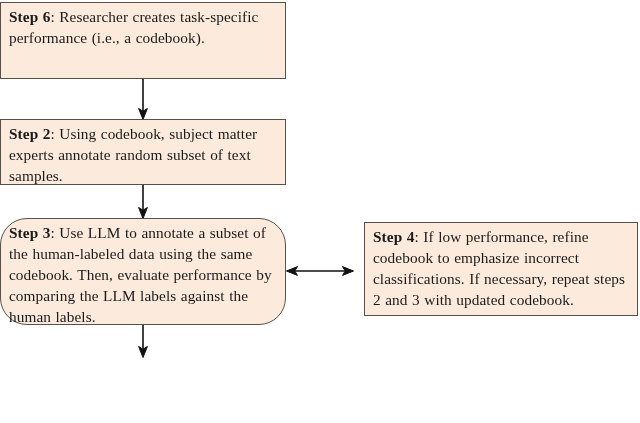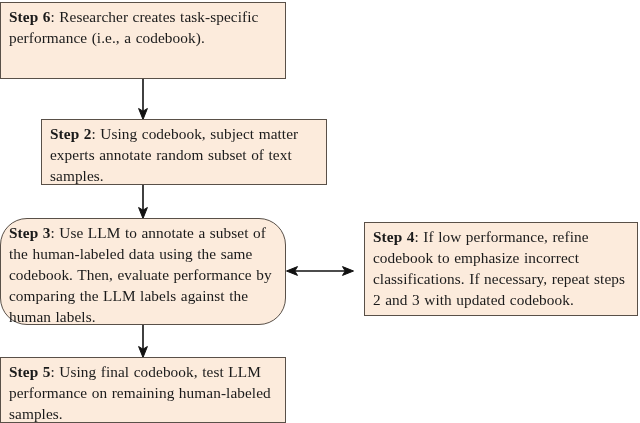--- a/index.html
+++ b/index.html
@@ -37,21 +37,21 @@
     word-spacing: 0.6px;
     color: #1a1a1a;
   }
 
   .step-box .step-label {
     font-weight: bold;
   }
 
   
   #box-step1 { left: 0px;   top: 2px;   width: 286px; height: 77px; }
-  #box-step2 { left: 0px;   top: 119px; width: 286px; height: 66px; margin-left: 41px; }
+  #box-step2 { left: 0px;   top: 119px; width: 286px; height: 66px; }
   #box-step3 { left: 0px;   top: 218px; width: 286px; height: 107px; border-radius: 27px; }
   #box-step4 { left: 353px; top: 222px; width: 274px; height: 94px; margin-left: 11px; }
   #box-step5 { left: 0px;   top: 357px; width: 286px; height: 66px; }
 
   
   #connectors {
     position: absolute;
     left: 0;
     top: 0;
     width: 640px;
@@ -109,18 +109,14 @@
   <div class="step-box" id="box-step3">
     <span class="step-label">Step 3</span><span>:</span>
     <span>Use LLM to annotate a subset of the human-labeled data using the same codebook. Then, evaluate performance by comparing the LLM labels against the human labels.</span>
   </div>
 
   <div class="step-box" id="box-step4">
     <span class="step-label">Step 4</span><span>:</span>
     <span>If low performance, refine codebook to emphasize incorrect classifications. If necessary, repeat steps 2 and 3 with updated codebook.</span>
   </div>
 
-  <div class="step-box" id="box-step5">
-    <span class="step-label">Step 5</span><span>:</span>
-    <span>Using final codebook, test LLM performance on remaining human-labeled samples.</span>
-  </div>
 
 </div>
 
 </body></html>

